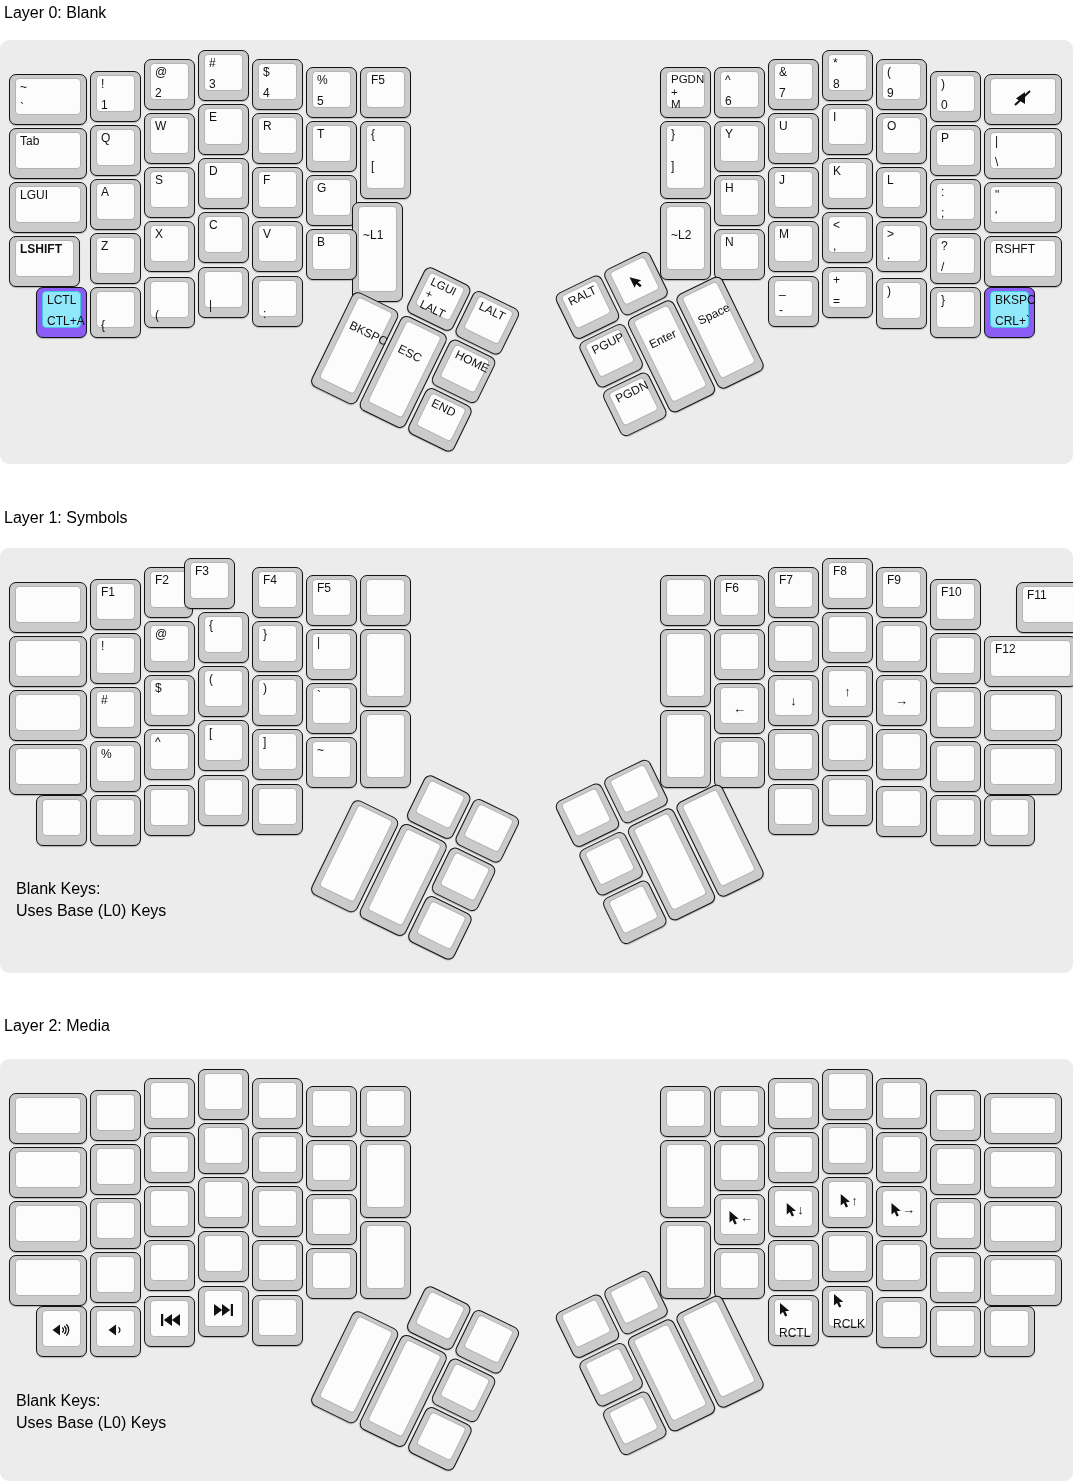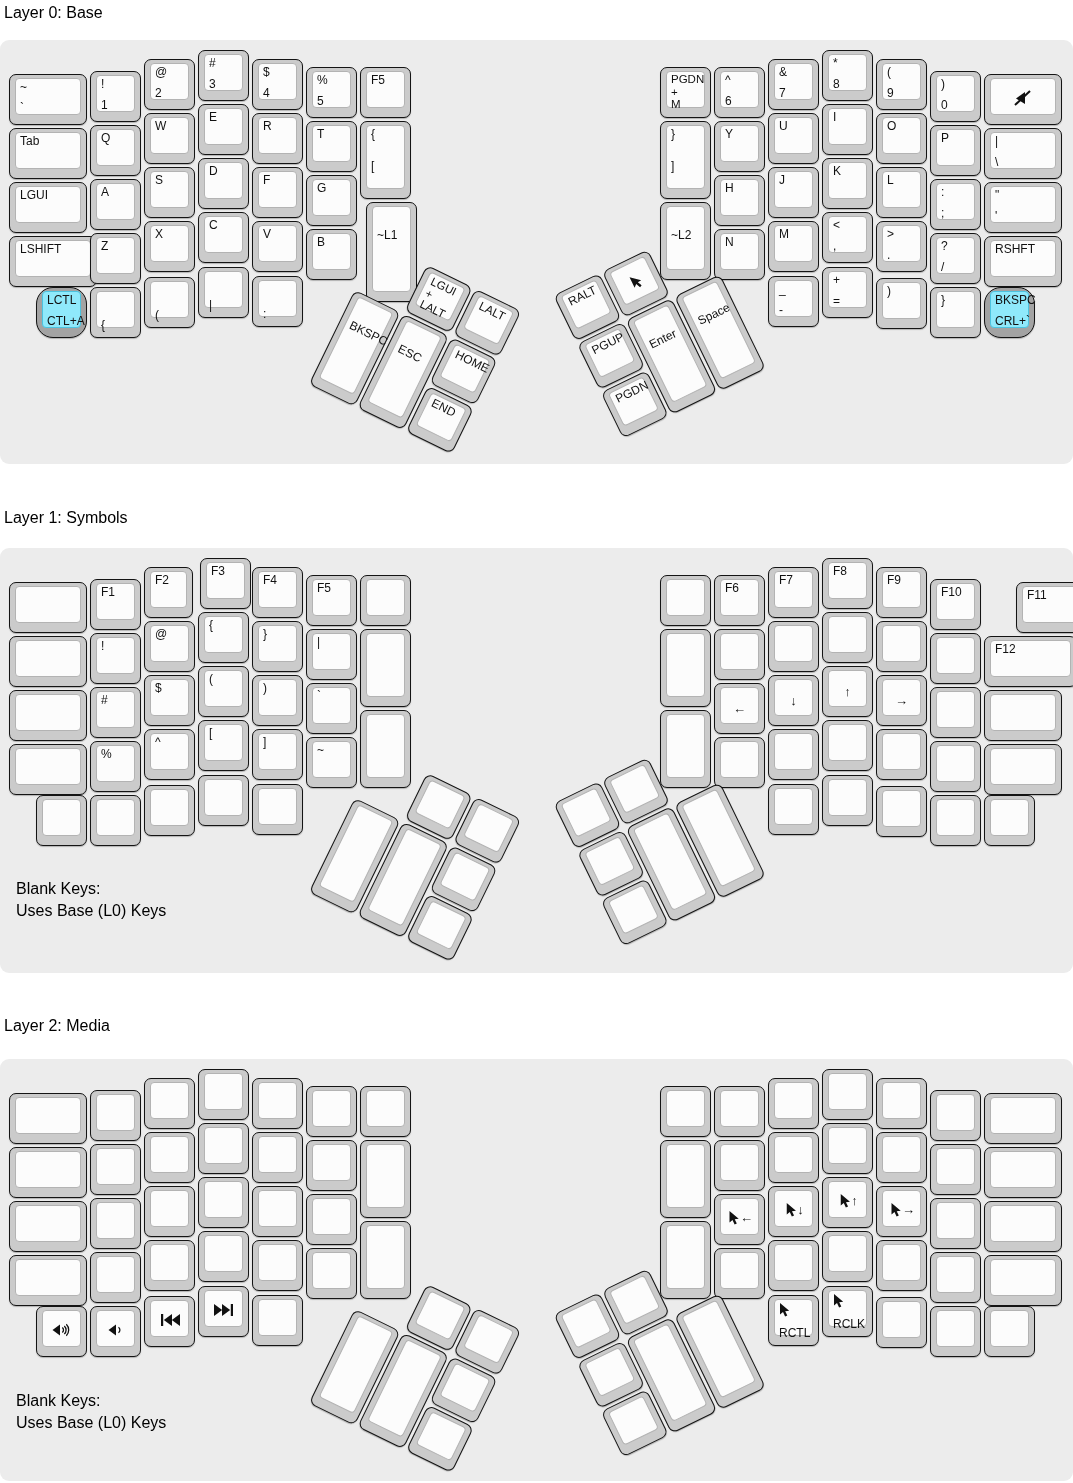--- a/index.html
+++ b/index.html
@@ -8,41 +8,41 @@
   .layer-title{position:absolute;left:4px;font-size:16px;color:#000;}
   .panel{position:absolute;left:0;width:1073px;background:#ececec;border-radius:9px;}
   .note{position:absolute;left:16px;font-size:16px;line-height:22px;color:#000;}
   .cluster{position:absolute;left:0;top:0;width:0;height:0;transform-origin:0 0;}
   .cluster.L{transform:translate(378px,200px) rotate(26deg);}
   .cluster.R{transform:translate(552px,255px) rotate(-26deg);}
   .key{position:absolute;box-sizing:border-box;background:#cbcbcb;border:1.5px solid #141414;
        border-radius:7px;box-shadow:0 1px 1px rgba(0,0,0,.25);}
   .key .face{position:absolute;left:5px;right:5px;top:3px;bottom:9px;background:#fcfcfc;
        border:1px solid #b3b3b3;border-radius:4px;}
-  .key.cyan{background:#a3a3a3;border-radius:17px;}
+  .key.cyan{background:#8b5cf6;}
   .key.cyan .face{background:#8fe9fb;border-color:#4cc3df;}
   .lt,.lb,.ll{position:absolute;font-size:12px;line-height:13px;color:#111;white-space:pre;}
   .lt{left:10px;top:6px;}
   .lb{left:10px;top:27px;}
   .lb.only{left:10px;top:31px;}
   .key.tall .lt.single{top:26px;}
   .key.tall .lb{top:38px;}
   .lm{position:absolute;left:0;right:0;top:50%;transform:translateY(-56%);
       text-align:center;font-size:13px;color:#111;}
   .ll{left:10px;top:5px;font-size:11.5px;line-height:12.5px;}
   .ico{position:absolute;left:50%;top:46%;transform:translate(-50%,-50%);line-height:0;}
   .ico.tl{left:8px;top:6px;transform:none;}
   .mouse{display:flex;align-items:center;gap:1px;}
   .mouse .arr{font-size:13px;color:#111;line-height:1;}
 </style>
 </head>
 <body>
 
 <div id="stage">
-    <div class="layer-title" style="top: 4px;">Layer 0: Base</div>
+    <div class="layer-title" style="top: 4px;">Layer 0: Blank</div>
     <div class="panel" style="top: 40px; height: 424px;">
       <div class="key" style="left: 9px; top: 34px; width: 78px; height: 51px;">
         <div class="face"></div>
         <span class="lt">~</span>
         <span class="lb">`</span>
       </div>
       <div class="key" style="left: 90px; top: 31px; width: 51px; height: 51px;">
         <div class="face"></div>
         <span class="lt">!</span>
         <span class="lb">1</span>
@@ -117,25 +117,25 @@
         <span class="lt single">D</span>
       </div>
       <div class="key" style="left: 252px; top: 127px; width: 51px; height: 51px;">
         <div class="face"></div>
         <span class="lt single">F</span>
       </div>
       <div class="key" style="left: 306px; top: 135px; width: 51px; height: 51px;">
         <div class="face"></div>
         <span class="lt single">G</span>
       </div>
-      <div class="key tall" style="left: 366px; top: 162px; width: 51px; height: 100px;">
+      <div class="key tall" style="left: 352px; top: 162px; width: 51px; height: 100px;">
         <div class="face"></div>
         <span class="lt single">~L1</span>
       </div>
-      <div class="key" style="left: 9px; top: 196px; width: 88px; height: 51px;">
+      <div class="key" style="left: 9px; top: 196px; width: 71px; height: 51px; font-weight: bold;">
         <div class="face"></div>
         <span class="lt single">LSHIFT</span>
       </div>
       <div class="key" style="left: 90px; top: 193px; width: 51px; height: 51px;">
         <div class="face"></div>
         <span class="lt single">Z</span>
       </div>
       <div class="key" style="left: 144px; top: 181px; width: 51px; height: 51px;">
         <div class="face"></div>
         <span class="lt single">X</span>
@@ -380,21 +380,21 @@
         <div class="face"></div>
       </div>
       <div class="key" style="left: 90px; top: 31px; width: 51px; height: 51px;">
         <div class="face"></div>
         <span class="lt single">F1</span>
       </div>
       <div class="key" style="left: 144px; top: 19px; width: 49px; height: 51px;">
         <div class="face"></div>
         <span class="lt single">F2</span>
       </div>
-      <div class="key" style="left: 200px; top: 10px; width: 51px; height: 51px;">
+      <div class="key" style="left: 184px; top: 10px; width: 51px; height: 51px;">
         <div class="face"></div>
         <span class="lt single">F3</span>
       </div>
       <div class="key" style="left: 252px; top: 19px; width: 51px; height: 51px;">
         <div class="face"></div>
         <span class="lt single">F4</span>
       </div>
       <div class="key" style="left: 306px; top: 27px; width: 51px; height: 51px;">
         <div class="face"></div>
         <span class="lt single">F5</span>

